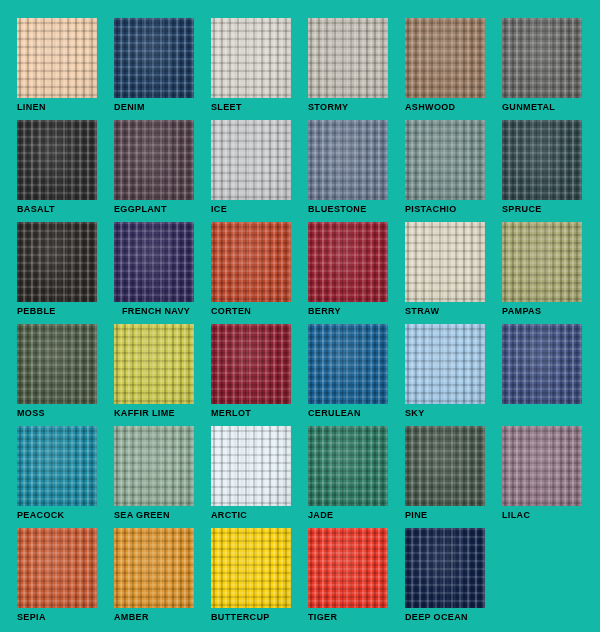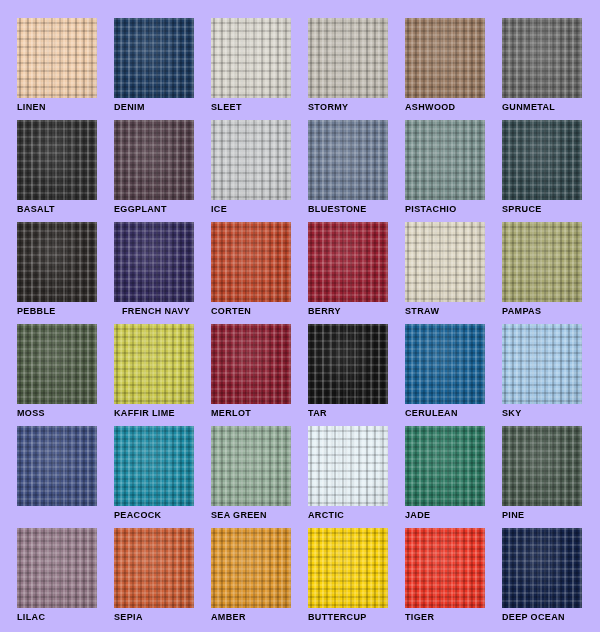--- a/index.html
+++ b/index.html
@@ -107,21 +107,21 @@
     font-size: 9px;
     font-weight: bold;
     letter-spacing: 0.35px;
     color: #000000;
     line-height: 11px;
   }
 </style>
 </head>
 <body>
 
-<div id="swatch-grid" style="background: #c4b5fd;">
+<div id="swatch-grid" style="background: #14b8a6;">
     <div class="swatch-cell">
       <div class="swatch-chip" style="background-color: rgb(242, 206, 171);"></div>
       <div class="swatch-label" style="color: rgb(0, 0, 0);">LINEN</div>
     </div>
     <div class="swatch-cell">
       <div class="swatch-chip" style="background-color: rgb(29, 60, 98);"></div>
       <div class="swatch-label" style="color: rgb(0, 0, 0);">DENIM</div>
     </div>
     <div class="swatch-cell">
       <div class="swatch-chip" style="background-color: rgb(217, 214, 205);"></div>
@@ -193,24 +193,20 @@
     </div>
     <div class="swatch-cell">
       <div class="swatch-chip" style="background-color: rgb(205, 203, 75);"></div>
       <div class="swatch-label" style="color: rgb(0, 0, 0);">KAFFIR LIME</div>
     </div>
     <div class="swatch-cell">
       <div class="swatch-chip" style="background-color: rgb(140, 28, 46);"></div>
       <div class="swatch-label" style="color: rgb(0, 0, 0);">MERLOT</div>
     </div>
     <div class="swatch-cell">
-      <div class="swatch-chip" style="background-color: rgb(22, 22, 22);"></div>
-      <div class="swatch-label" style="color: rgb(0, 0, 0);">TAR</div>
-    </div>
-    <div class="swatch-cell">
       <div class="swatch-chip" style="background-color: rgb(22, 97, 150);"></div>
       <div class="swatch-label" style="color: rgb(0, 0, 0);">CERULEAN</div>
     </div>
     <div class="swatch-cell">
       <div class="swatch-chip" style="background-color: rgb(163, 201, 232);"></div>
       <div class="swatch-label" style="color: rgb(0, 0, 0);">SKY</div>
     </div>
     <div class="swatch-cell">
       <div class="swatch-chip" style="background-color: rgb(63, 79, 130);"></div>
       <div class="swatch-label" style="color: rgb(0, 0, 0); margin-top: 40px;">PRUSSIAN</div>

